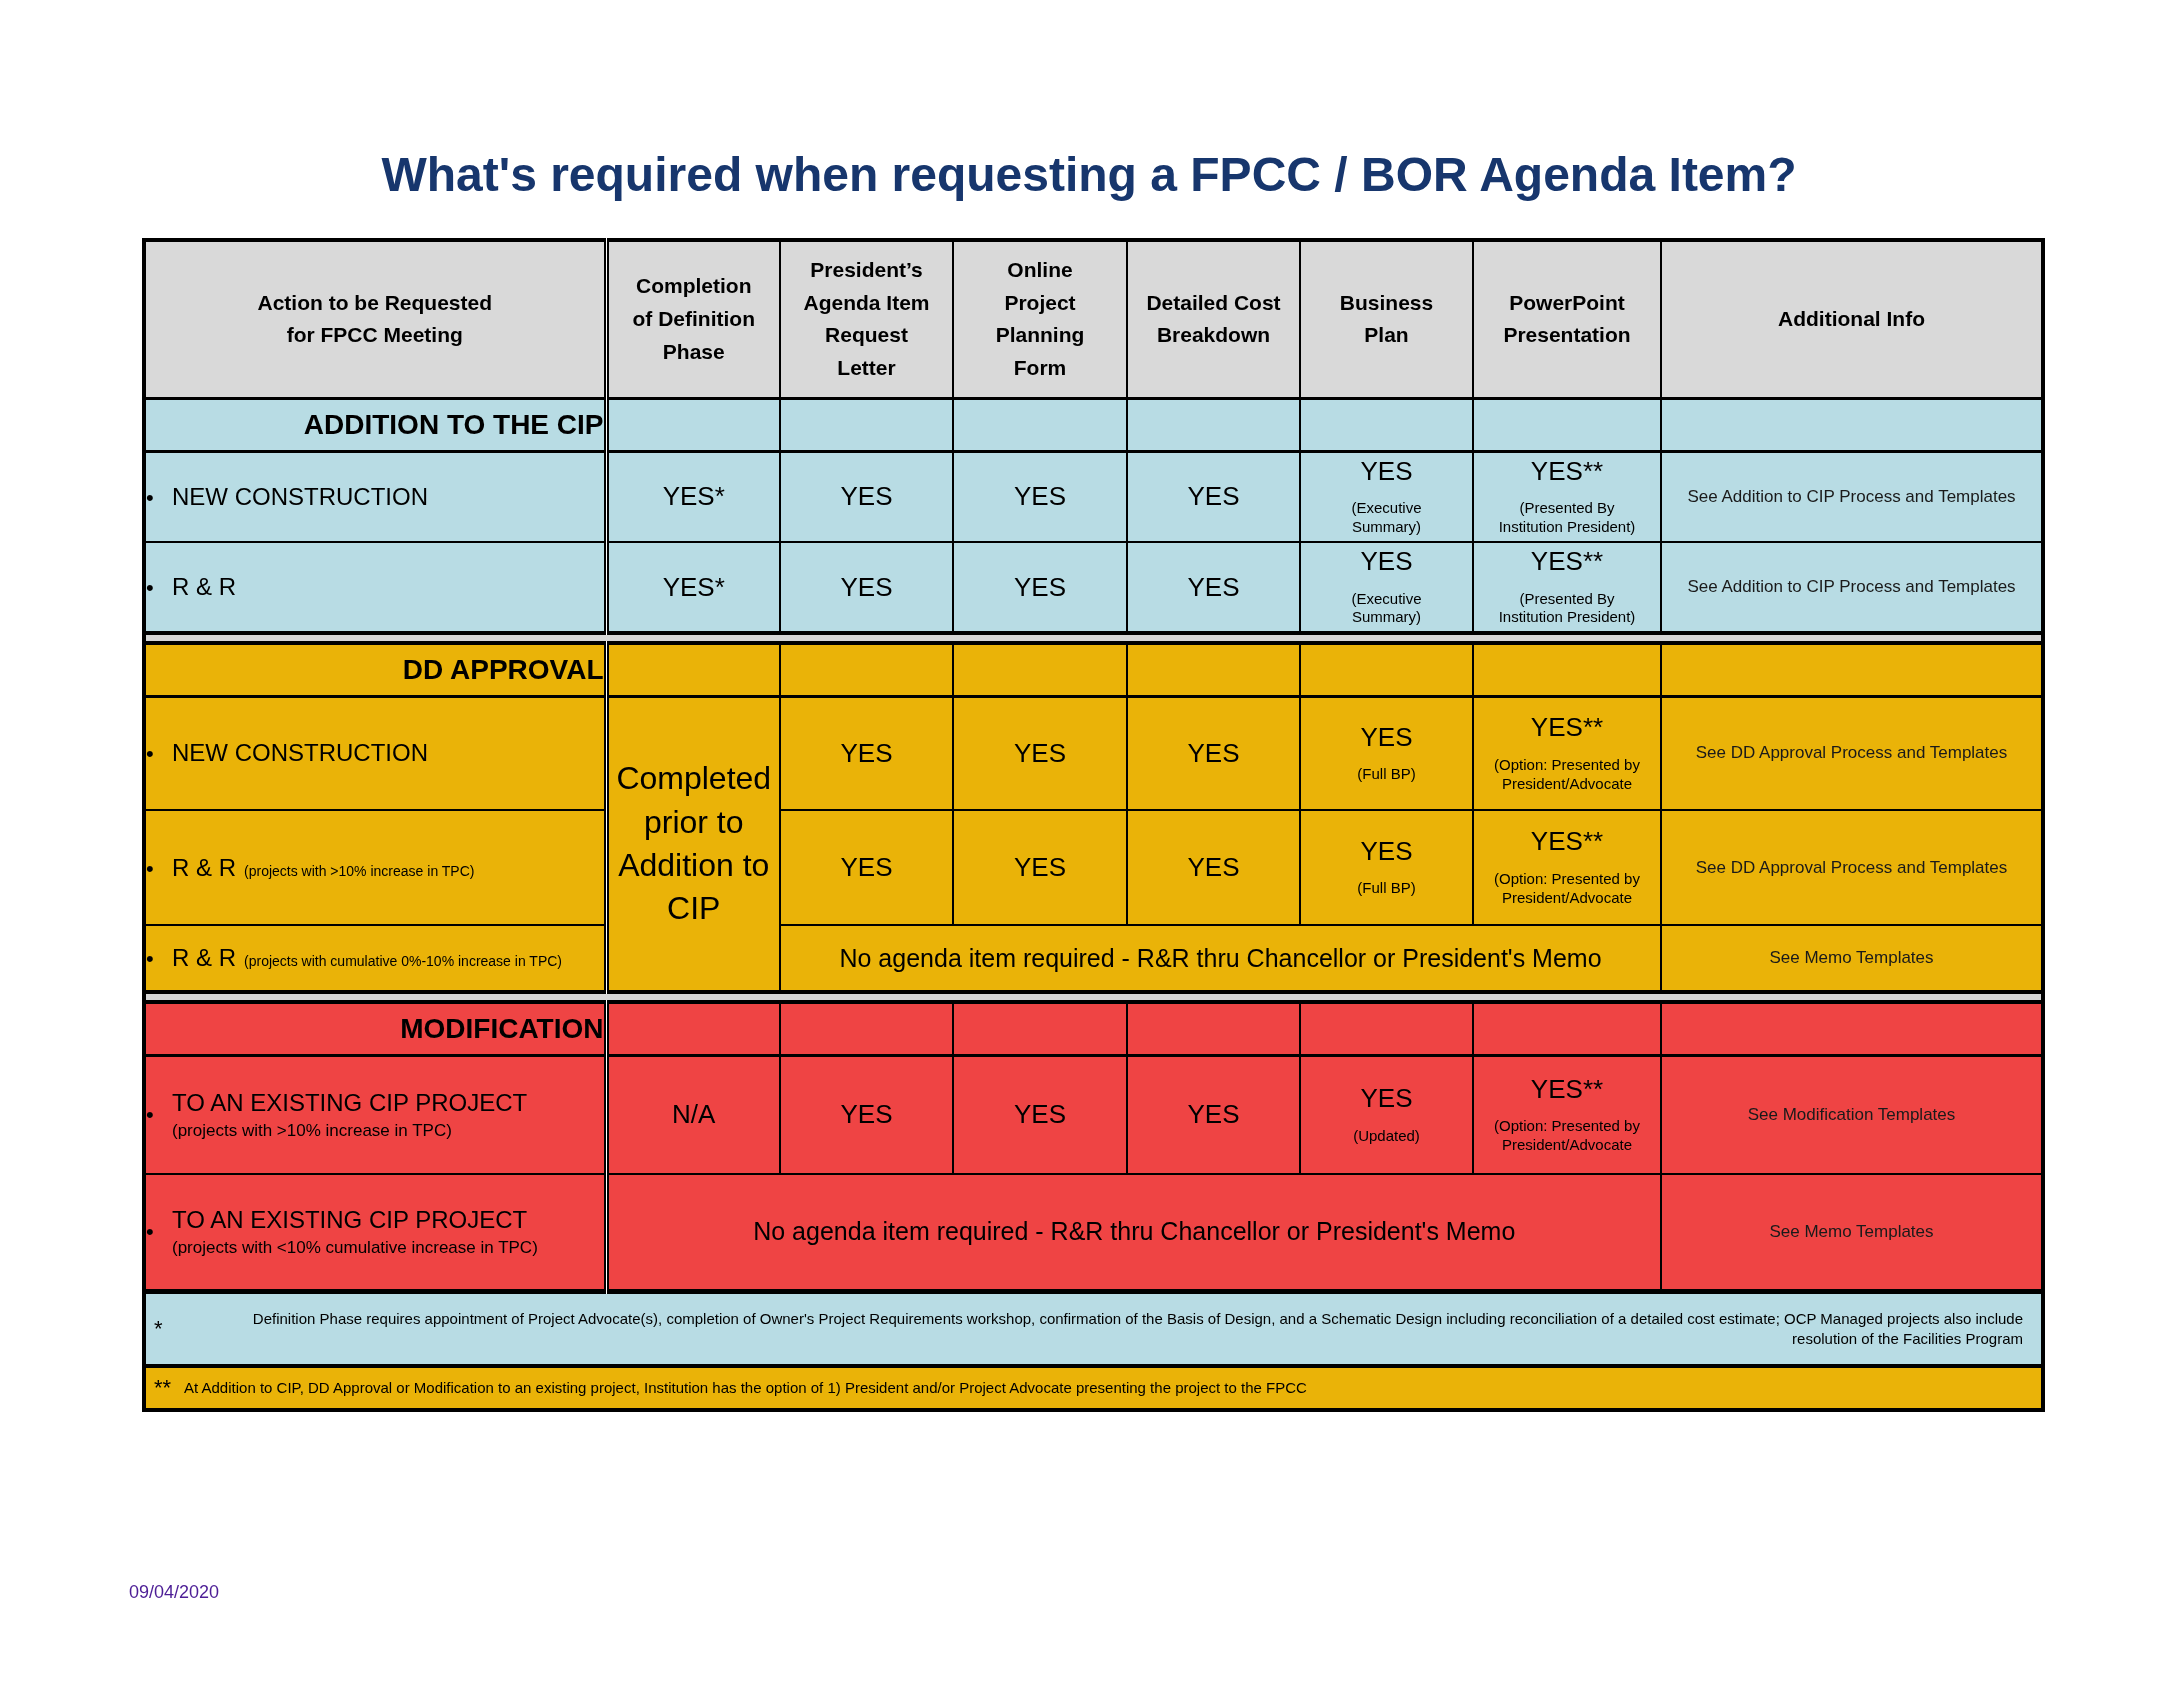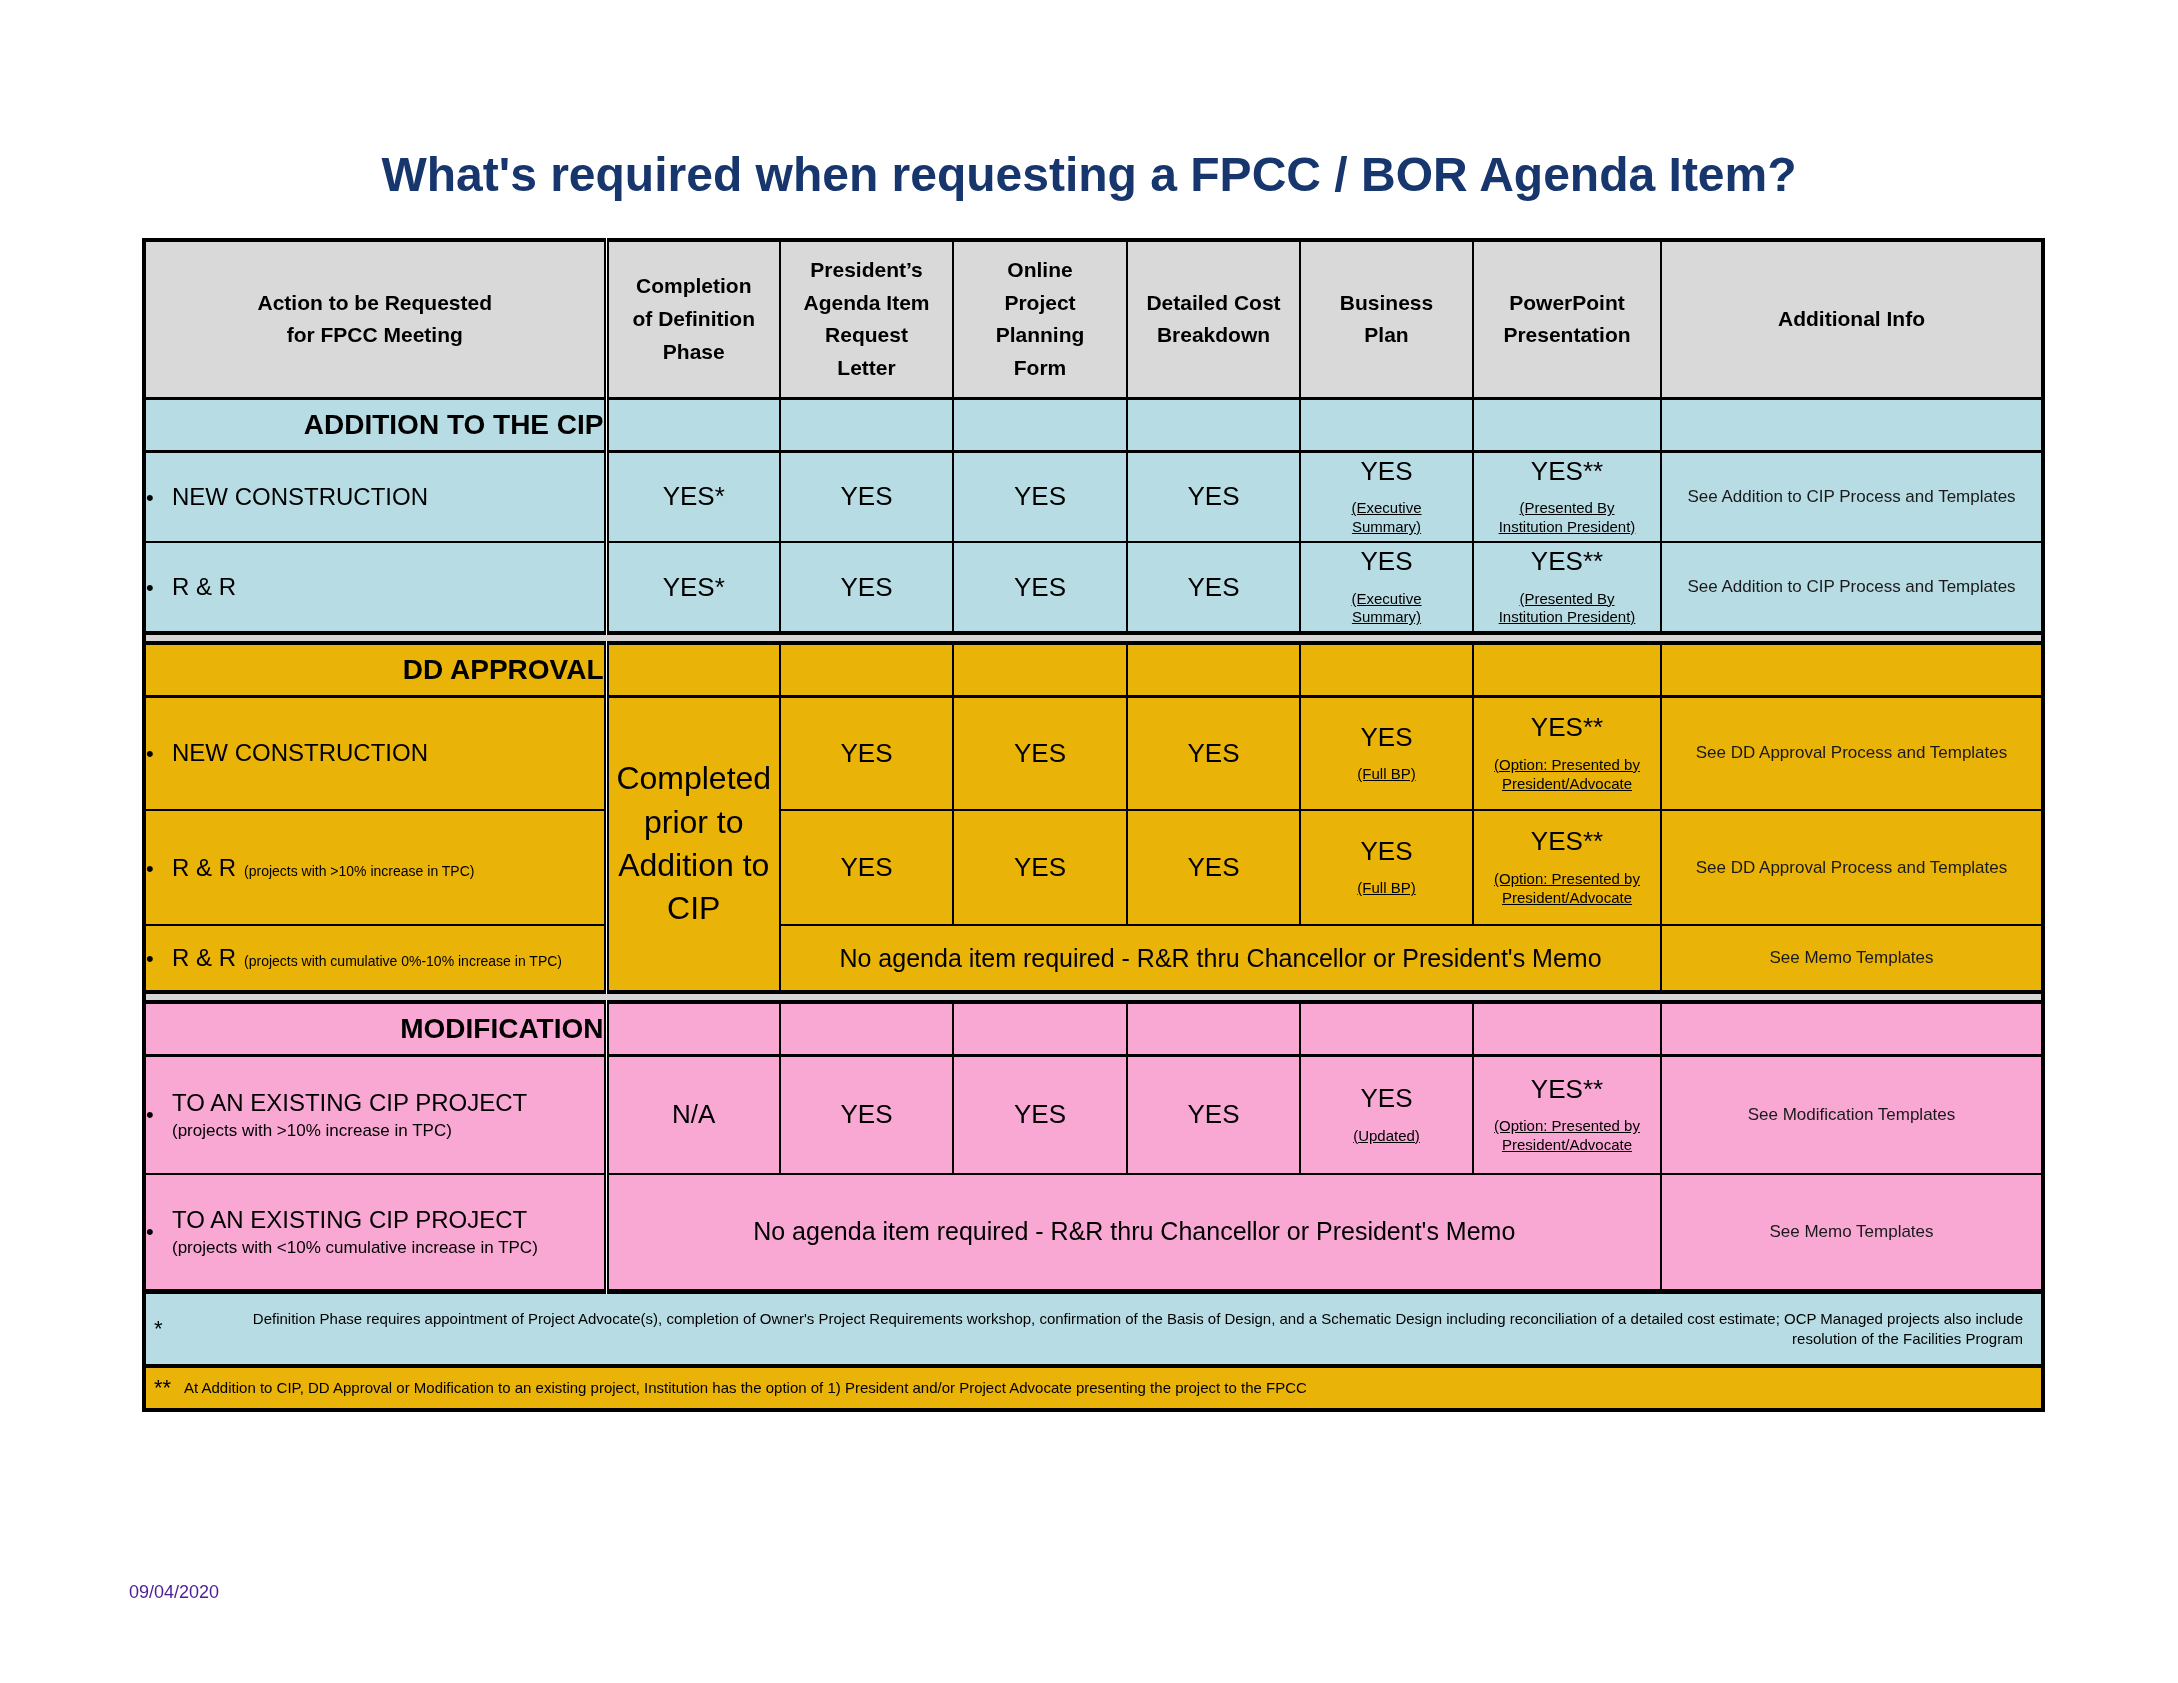--- a/index.html
+++ b/index.html
@@ -12,37 +12,37 @@
   table.grid th,table.grid td{border:2px solid #000;padding:0;vertical-align:middle;overflow:hidden;}
   .c1{border-right:5px double #000 !important;}
   tr.hdr{height:158px;}
   tr.hdr th{background:#d9d9d9;font-size:21px;font-weight:bold;text-align:center;
             white-space:pre-line;line-height:1.55;border-bottom:3px solid #000;}
   tr.sec{height:53px;}
   tr.sec td{border-bottom:3px solid #000;}
   .sec-label{font-size:28px;font-weight:bold;text-align:right;padding-left:6px;}
   .bg-blue td{background:#b8dce4;}
   .bg-green td{background:#eab308;}
-  .bg-orange td{background:#f9a8d4;}
+  .bg-orange td{background:#ef4444;}
   tr.gap{height:10px;}
   tr.gap td{background:#d6d6d6;border-left:none;border-right:none;
             border-top:4px solid #000;border-bottom:4px solid #000;padding:0;}
   tr.r92{height:91px;} tr.r115{height:114px;} tr.r116{height:115px;}
   tr.r68{height:67px;} tr.r120{height:119px;} tr.r118{height:117px;}
   tr.r76{height:75px;} tr.r44{height:44px;}
   .label-cell{text-align:left;padding-left:12px;}
   .labelflex{display:inline-flex;align-items:baseline;text-align:left;}
   .labelflex.vmid{align-items:center;}
   .bullet{font-size:22px;width:26px;flex:0 0 26px;}
   .label-main{font-size:24px;line-height:1.15;}
   .label-note{font-size:14px;margin-left:8px;}
   .label-sub{font-size:17px;margin-top:4px;}
   .val{font-size:26px;text-align:center;}
   .stack .main{font-size:26px;line-height:1.1;}
-  .stack .sub{font-size:15px;line-height:1.25;white-space:pre-line;margin-top:14px;text-decoration:underline;}
+  .stack .sub{font-size:15px;line-height:1.25;white-space:pre-line;margin-top:14px;}
   .defspan{font-size:32px;text-align:center;line-height:1.35;margin-left:12px;}
   .merged{font-size:25px;text-align:center;}
   .info{font-size:17px;text-align:center;padding-left:6px;color:#1a1a1a;}
   tr.fn td{border-top:5px solid #000;}
   tr.fn.second td{border-top:4px solid #000;}
   .fnflex{display:flex;align-items:center;padding:4px 18px 4px 8px;}
   .fnmark{flex:0 0 30px;font-size:22px;text-align:left;}
   .fntext{font-size:15px;line-height:1.35;text-align:right;}
   .date{position:absolute;left:129px;top:1582px;font-size:18px;color:#4c1d95;}
 </style>

